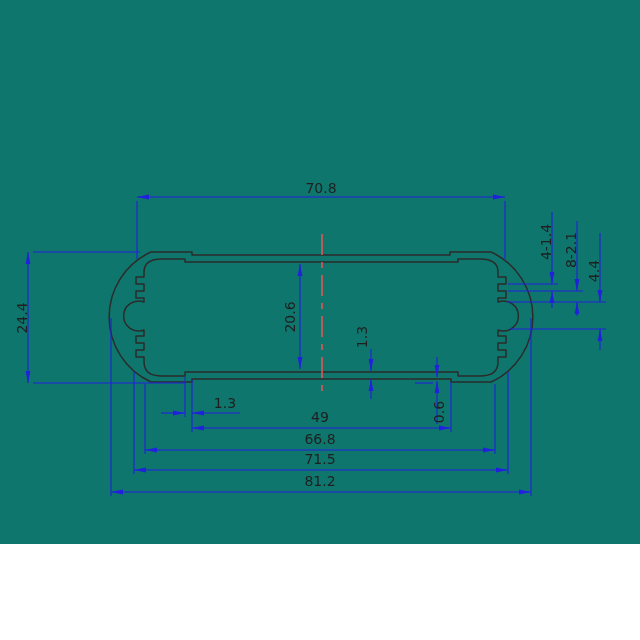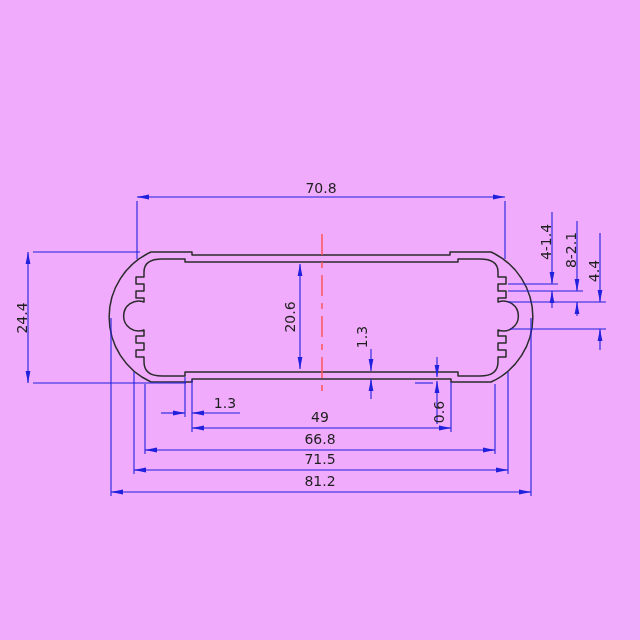--- a/index.html
+++ b/index.html
@@ -6,22 +6,22 @@
     margin: 0;
     padding: 0;
     background: #ffffff;
     width: 640px;
     height: 640px;
     overflow: hidden;
     font-family: "DejaVu Sans", sans-serif;
   }
   .canvas-wrap {
     width: 640px;
-    height: 640px;
-    background: #f0abfc;
+    height: 544px;
+    background: #0f766e;
   }
   svg { display: block; }
 
   
   .outline {
     fill: none;
     stroke: #2b2b2b;
     stroke-width: 1.5;
     stroke-linejoin: round;
   }

